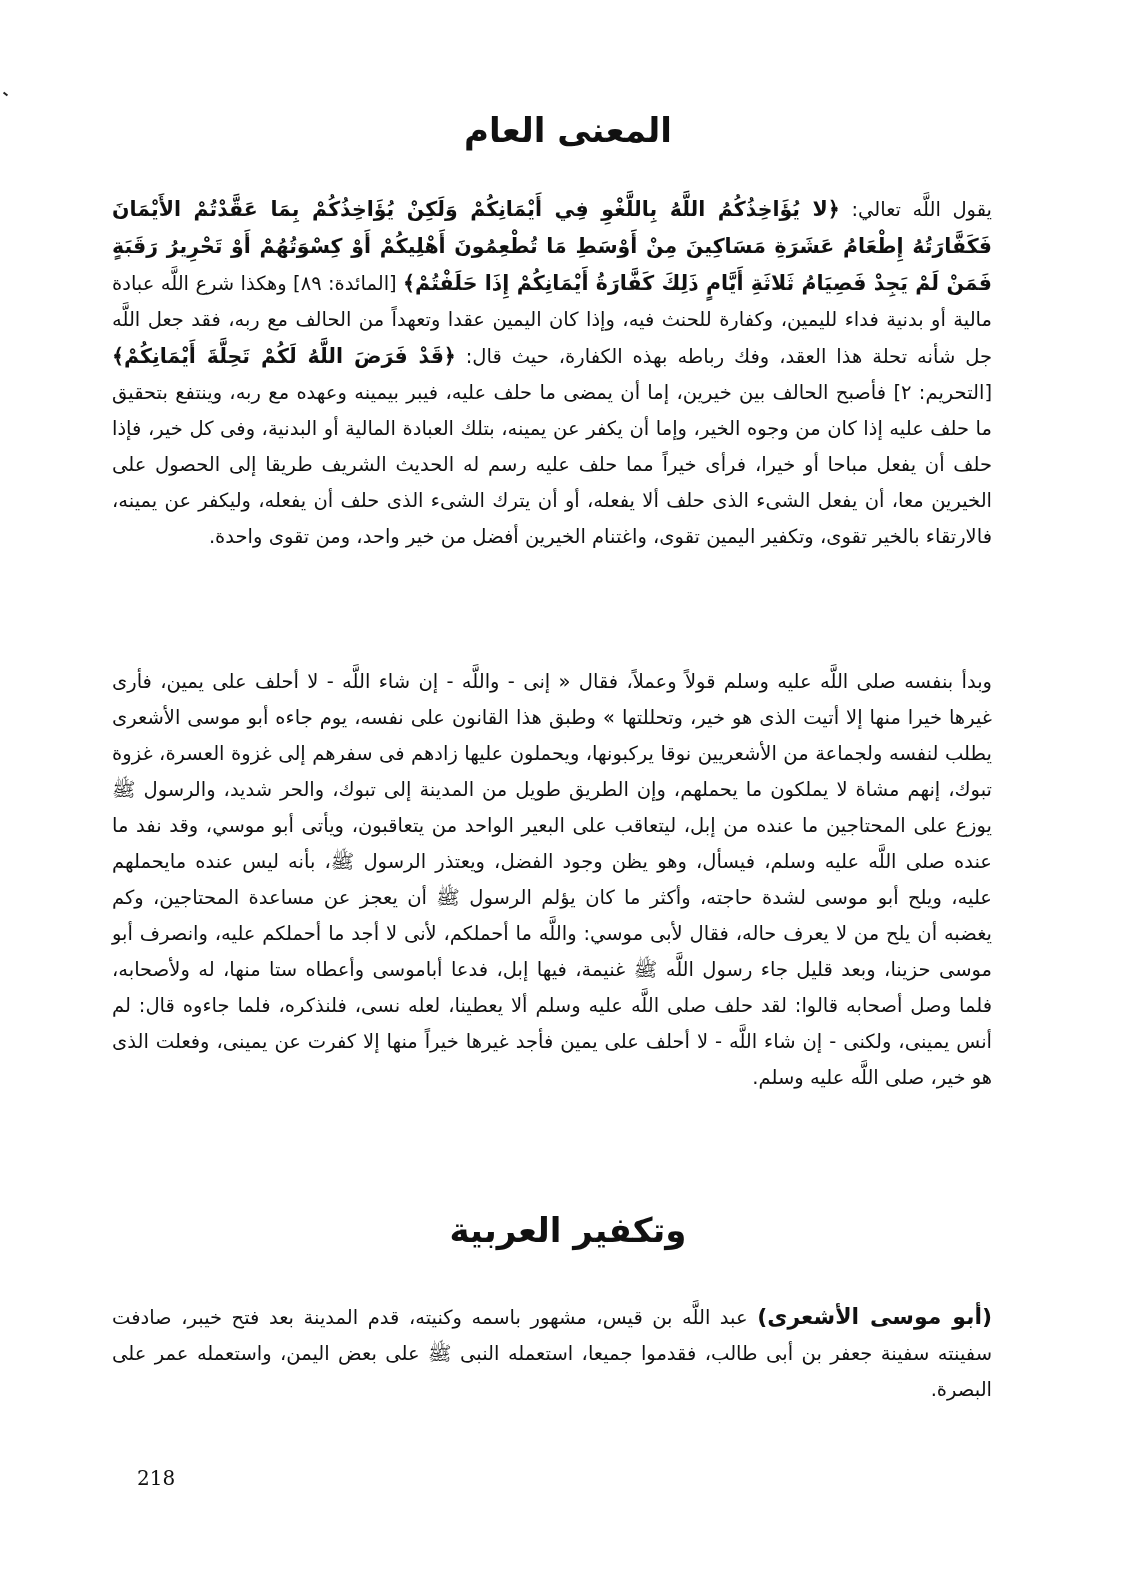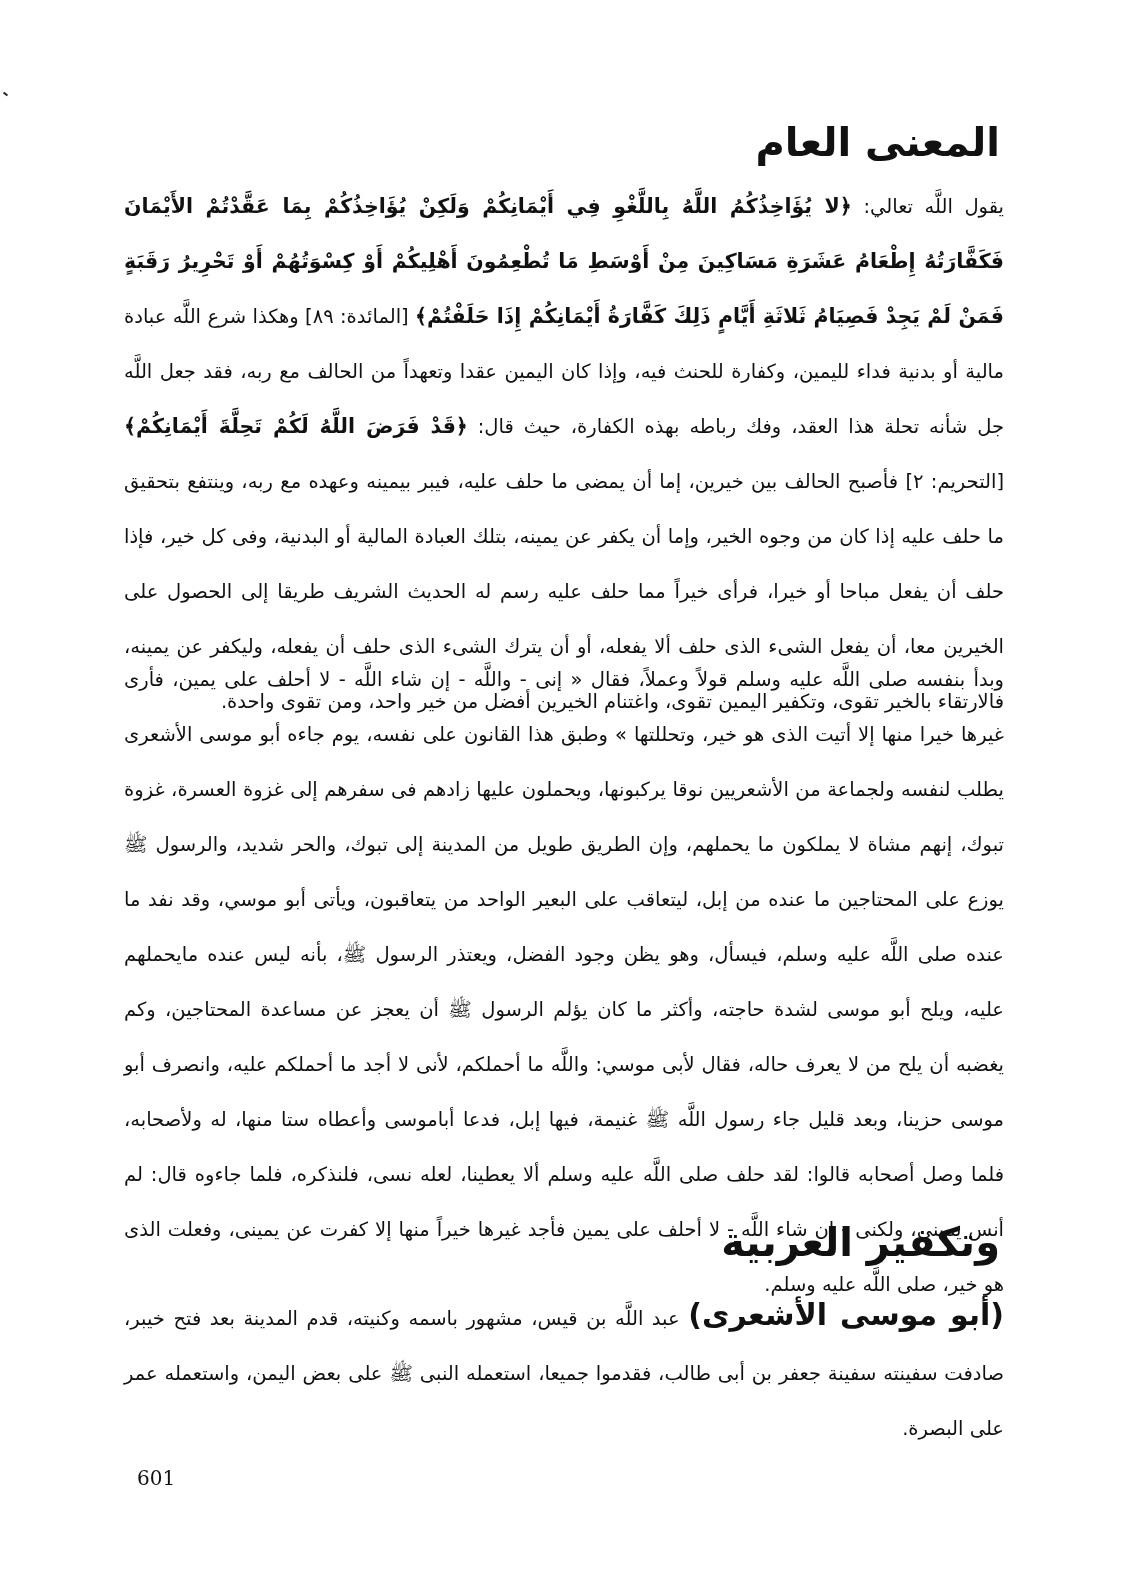--- a/index.html
+++ b/index.html
@@ -26,48 +26,49 @@
   }
   .page {
     position: absolute;
     left: 128px;
     top: 0;
     width: 880px;
     direction: rtl;
     text-align: justify;
   }
   h1.section-title {
-    margin: 8px;
+    margin: 0;
     position: absolute;
     width: 880px;
-    font-size: 40px;
+    text-align: center;
+    font-size: 34px;
     font-weight: bold;
     line-height: 1.2;
   }
   #title-1 { top: 110px; }
   #title-2 { top: 1210px; }
   .para {
     position: absolute;
     width: 880px;
     font-size: 19.5px;
-    line-height: 55px;
-    margin: 4px;
+    line-height: 36px;
+    margin: 16px;
     text-align: justify;
     text-align-last: right;
   }
   #para-1 { top: 175px; }
   #para-2 { top: 648px; }
   #para-3 { top: 1283px; }
   .quran {
     font-weight: bold;
     font-size: 20.5px;
   }
   .name-bold {
     font-weight: bold;
-    font-size: 30px;
+    font-size: 22px;
   }
   .page-number {
     position: absolute;
     left: 137px;
     top: 1466px;
     font-size: 20px;
     font-family: "DejaVu Serif", serif;
     direction: rtl;
   }
 </style>
@@ -83,13 +84,13 @@
   <p class="para" id="para-1"><span>يقول اللَّه تعالي: </span><span class="quran">﴿لا يُؤَاخِذُكُمُ اللَّهُ بِاللَّغْوِ فِي أَيْمَانِكُمْ وَلَكِنْ يُؤَاخِذُكُمْ بِمَا عَقَّدْتُمْ الأَيْمَانَ فَكَفَّارَتُهُ إِطْعَامُ عَشَرَةِ مَسَاكِينَ مِنْ أَوْسَطِ مَا تُطْعِمُونَ أَهْلِيكُمْ أَوْ كِسْوَتُهُمْ أَوْ تَحْرِيرُ رَقَبَةٍ فَمَنْ لَمْ يَجِدْ فَصِيَامُ ثَلاثَةِ أَيَّامٍ ذَلِكَ كَفَّارَةُ أَيْمَانِكُمْ إِذَا حَلَفْتُمْ﴾</span><span> [المائدة: ٨٩] </span><span>وهكذا شرع اللَّه عبادة مالية أو بدنية فداء لليمين، وكفارة للحنث فيه، وإذا كان اليمين عقدا وتعهداً من الحالف مع ربه، فقد جعل اللَّه جل شأنه تحلة هذا العقد، وفك رباطه بهذه الكفارة، حيث قال: </span><span class="quran">﴿قَدْ فَرَضَ اللَّهُ لَكُمْ تَحِلَّةَ أَيْمَانِكُمْ﴾</span><span> [التحريم: ٢] </span><span>فأصبح الحالف بين خيرين، إما أن يمضى ما حلف عليه، فيبر بيمينه وعهده مع ربه، وينتفع بتحقيق ما حلف عليه إذا كان من وجوه الخير، وإما أن يكفر عن يمينه، بتلك العبادة المالية أو البدنية، وفى كل خير، فإذا حلف أن يفعل مباحا أو خيرا، فرأى خيراً مما حلف عليه رسم له الحديث الشريف طريقا إلى الحصول على الخيرين معا، أن يفعل الشىء الذى حلف ألا يفعله، أو أن يترك الشىء الذى حلف أن يفعله، وليكفر عن يمينه، فالارتقاء بالخير تقوى، وتكفير اليمين تقوى، واغتنام الخيرين أفضل من خير واحد، ومن تقوى واحدة.</span></p>
 
   <p class="para" id="para-2"><span>وبدأ بنفسه صلى اللَّه عليه وسلم قولاً وعملاً، فقال « إنى - واللَّه - إن شاء اللَّه - لا أحلف على يمين، فأرى غيرها خيرا منها إلا أتيت الذى هو خير، وتحللتها » وطبق هذا القانون على نفسه، يوم جاءه أبو موسى الأشعرى يطلب لنفسه ولجماعة من الأشعريين نوقا يركبونها، ويحملون عليها زادهم فى سفرهم إلى غزوة العسرة، غزوة تبوك، إنهم مشاة لا يملكون ما يحملهم، وإن الطريق طويل من المدينة إلى تبوك، والحر شديد، والرسول ﷺ يوزع على المحتاجين ما عنده من إبل، ليتعاقب على البعير الواحد من يتعاقبون، ويأتى أبو موسي، وقد نفد ما عنده صلى اللَّه عليه وسلم، فيسأل، وهو يظن وجود الفضل، ويعتذر الرسول ﷺ، بأنه ليس عنده مايحملهم عليه، ويلح أبو موسى لشدة حاجته، وأكثر ما كان يؤلم الرسول ﷺ أن يعجز عن مساعدة المحتاجين، وكم يغضبه أن يلح من لا يعرف حاله، فقال لأبى موسي: واللَّه ما أحملكم، لأنى لا أجد ما أحملكم عليه، وانصرف أبو موسى حزينا، وبعد قليل جاء رسول اللَّه ﷺ غنيمة، فيها إبل، فدعا أباموسى وأعطاه ستا منها، له ولأصحابه، فلما وصل أصحابه قالوا: لقد حلف صلى اللَّه عليه وسلم ألا يعطينا، لعله نسى، فلنذكره، فلما جاءوه قال: لم أنس يمينى، ولكنى - إن شاء اللَّه - لا أحلف على يمين فأجد غيرها خيراً منها إلا كفرت عن يمينى، وفعلت الذى هو خير، صلى اللَّه عليه وسلم.</span></p>
 
   <h1 class="section-title" id="title-2">وتكفير العربية</h1>
 
   <p class="para" id="para-3"><span class="name-bold">(أبو موسى الأشعرى)</span><span> عبد اللَّه بن قيس، مشهور باسمه وكنيته، قدم المدينة بعد فتح خيبر، صادفت سفينته سفينة جعفر بن أبى طالب، فقدموا جميعا، استعمله النبى ﷺ على بعض اليمن، واستعمله عمر على البصرة.</span></p>
 
 </div>
 
-<div class="page-number">601</div>
+<div class="page-number">218</div>
 
 </body></html>

